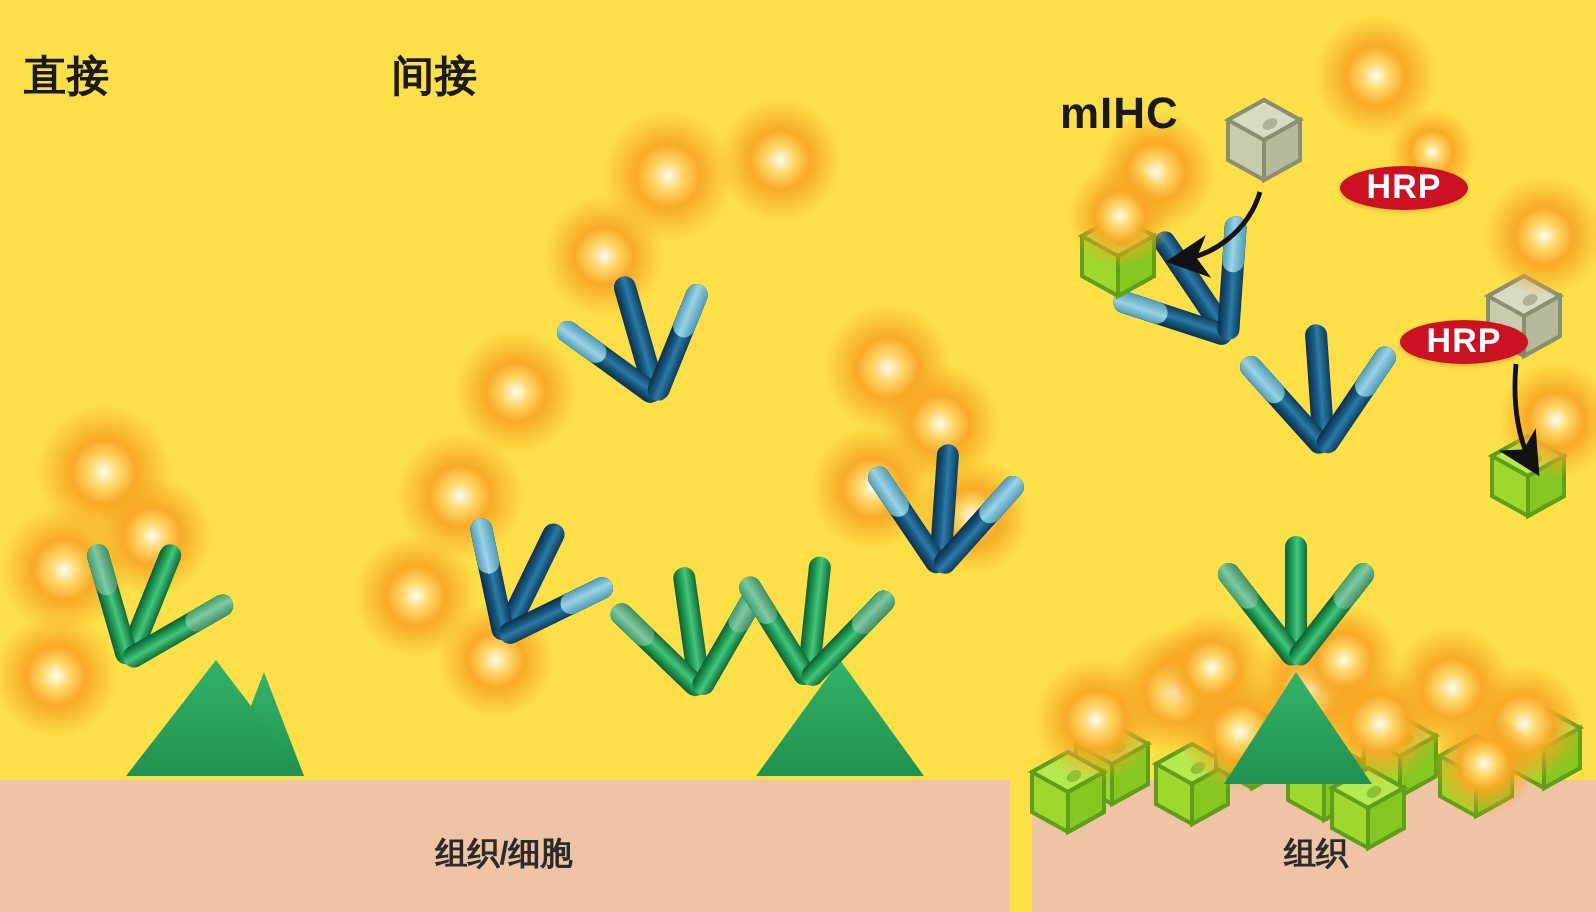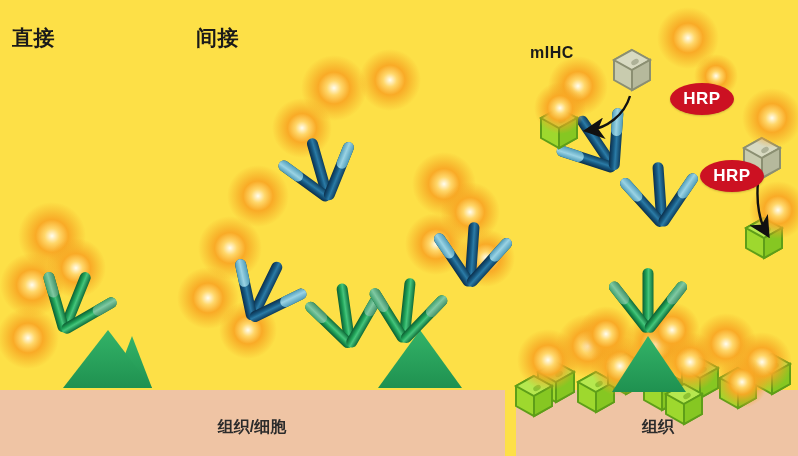--- a/index.html
+++ b/index.html
@@ -21,21 +21,21 @@
     position: absolute;
     font-family: "Liberation Sans", sans-serif;
     font-size: 21px;
     font-weight: 700;
     color: #1a1a1a;
     letter-spacing: 0.5px;
     white-space: nowrap;
   }
   #label-direct { left: 12px; top: 24px; }
   #label-indirect { left: 196px; top: 24px; }
-  #label-mihc { left: 530px; top: 44px; font-size: 16px; }
+  #label-mihc { left: 530px; top: 44px; font-size: 22px; }
 
   .tissue-band {
     position: absolute;
     bottom: 0;
     height: 66px;
     background: #efc4a4;
   }
   #tissue-left  { left: 0px;   width: 505px; }
   #tissue-right { left: 516px; width: 282px; }
 
@@ -55,21 +55,21 @@
     position: absolute;
     left: 0; top: 0;
     width: 798px;
     height: 456px;
     pointer-events: none;
   }
 
   .hrp-badge {
     position: absolute;
     width: 64px;
-    height: 32px;
+    height: 22px;
     border-radius: 50%;
     background: #cc1122;
     color: #ffffff;
     font-family: "Liberation Sans", sans-serif;
     font-size: 17px;
     font-weight: 700;
     letter-spacing: 0.5px;
     display: flex;
     align-items: center;
     justify-content: center;

